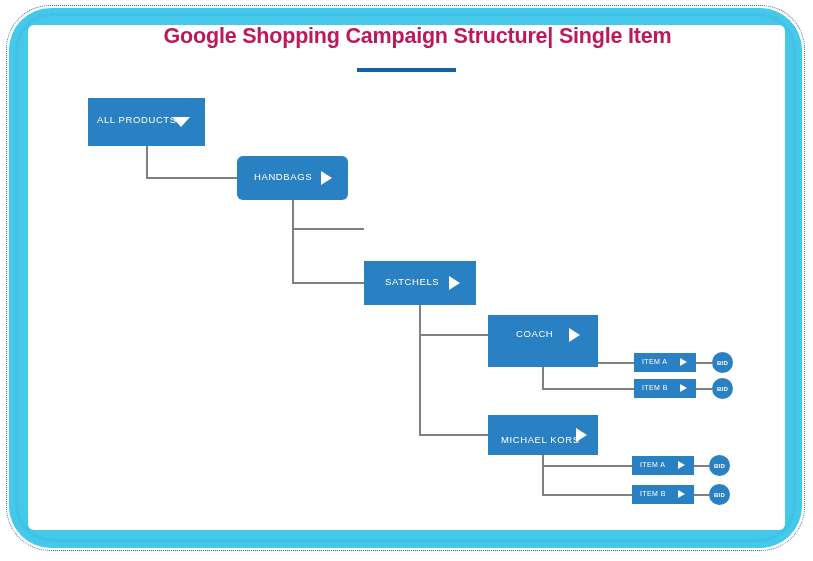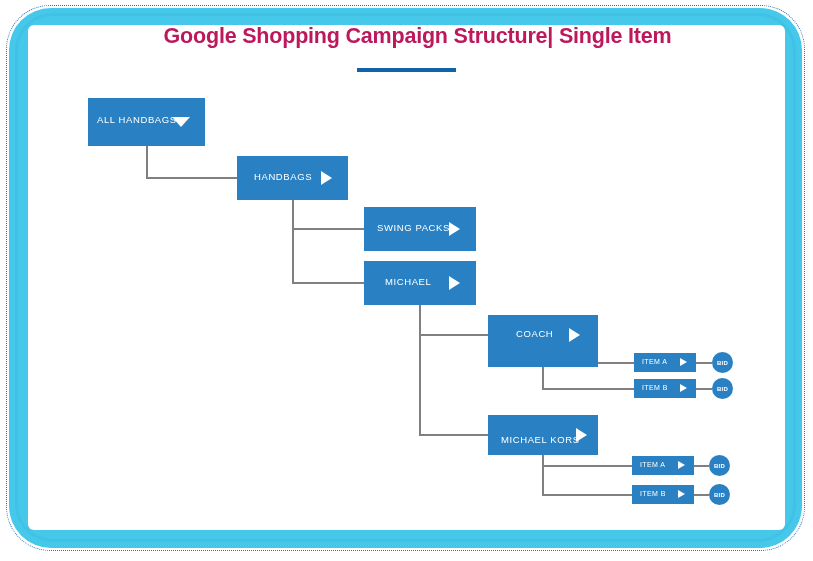--- a/index.html
+++ b/index.html
@@ -123,21 +123,21 @@
     border-left: 9px solid transparent;
     border-right: 9px solid transparent;
     border-top: 10px solid #ffffff;
   }
 
   
   #node-all-products { left: 88px;  top: 98px;  width: 117px; height: 48px; }
   #node-all-products .label { position: absolute; left: 9px; top: 16px; }
   #node-all-products .tri   { right: 15px; top: 19px; }
 
-  #node-handbags   { left: 237px; top: 156px; width: 111px; height: 44px; }
+  #node-handbags   { left: 237px; top: 156px; width: 111px; height: 44px; border-radius: 6px; }
   #node-handbags .label { position: absolute; left: 17px; top: 15px; }
   #node-handbags .tri   { right: 16px; top: 15px; }
 
   #node-swing-packs { left: 364px; top: 207px; width: 112px; height: 44px; }
   #node-swing-packs .label { position: absolute; left: 13px; top: 15px; }
   #node-swing-packs .tri   { right: 16px; top: 15px; }
 
   #node-satchels   { left: 364px; top: 261px; width: 112px; height: 44px; }
   #node-satchels .label { position: absolute; left: 21px; top: 15px; }
   #node-satchels .tri   { right: 16px; top: 15px; }
@@ -218,36 +218,32 @@
 
       <path d="M 543 455 L 543 466 L 632 466"></path>
       <path d="M 543 466 L 543 495 L 632 495"></path>
 
       <path d="M 694 466 L 709 466"></path>
       <path d="M 694 495 L 709 495"></path>
     </g>
   </svg>
 
   <div class="node" id="node-all-products">
-    <span class="label">ALL HANDBAGS</span>
+    <span class="label">ALL PRODUCTS</span>
     <span class="tri tri-down"></span>
   </div>
 
   <div class="node" id="node-handbags">
     <span class="label">HANDBAGS</span>
     <span class="tri tri-right"></span>
   </div>
 
-  <div class="node" id="node-swing-packs">
-    <span class="label">SWING PACKS</span>
-    <span class="tri tri-right"></span>
-  </div>
 
   <div class="node" id="node-satchels">
-    <span class="label">MICHAEL</span>
+    <span class="label">SATCHELS</span>
     <span class="tri tri-right"></span>
   </div>
 
   <div class="node" id="node-coach">
     <span class="label">COACH</span>
     <span class="tri tri-right"></span>
   </div>
 
   <div class="node" id="node-michael-kors">
     <span class="label">MICHAEL KORS</span>

